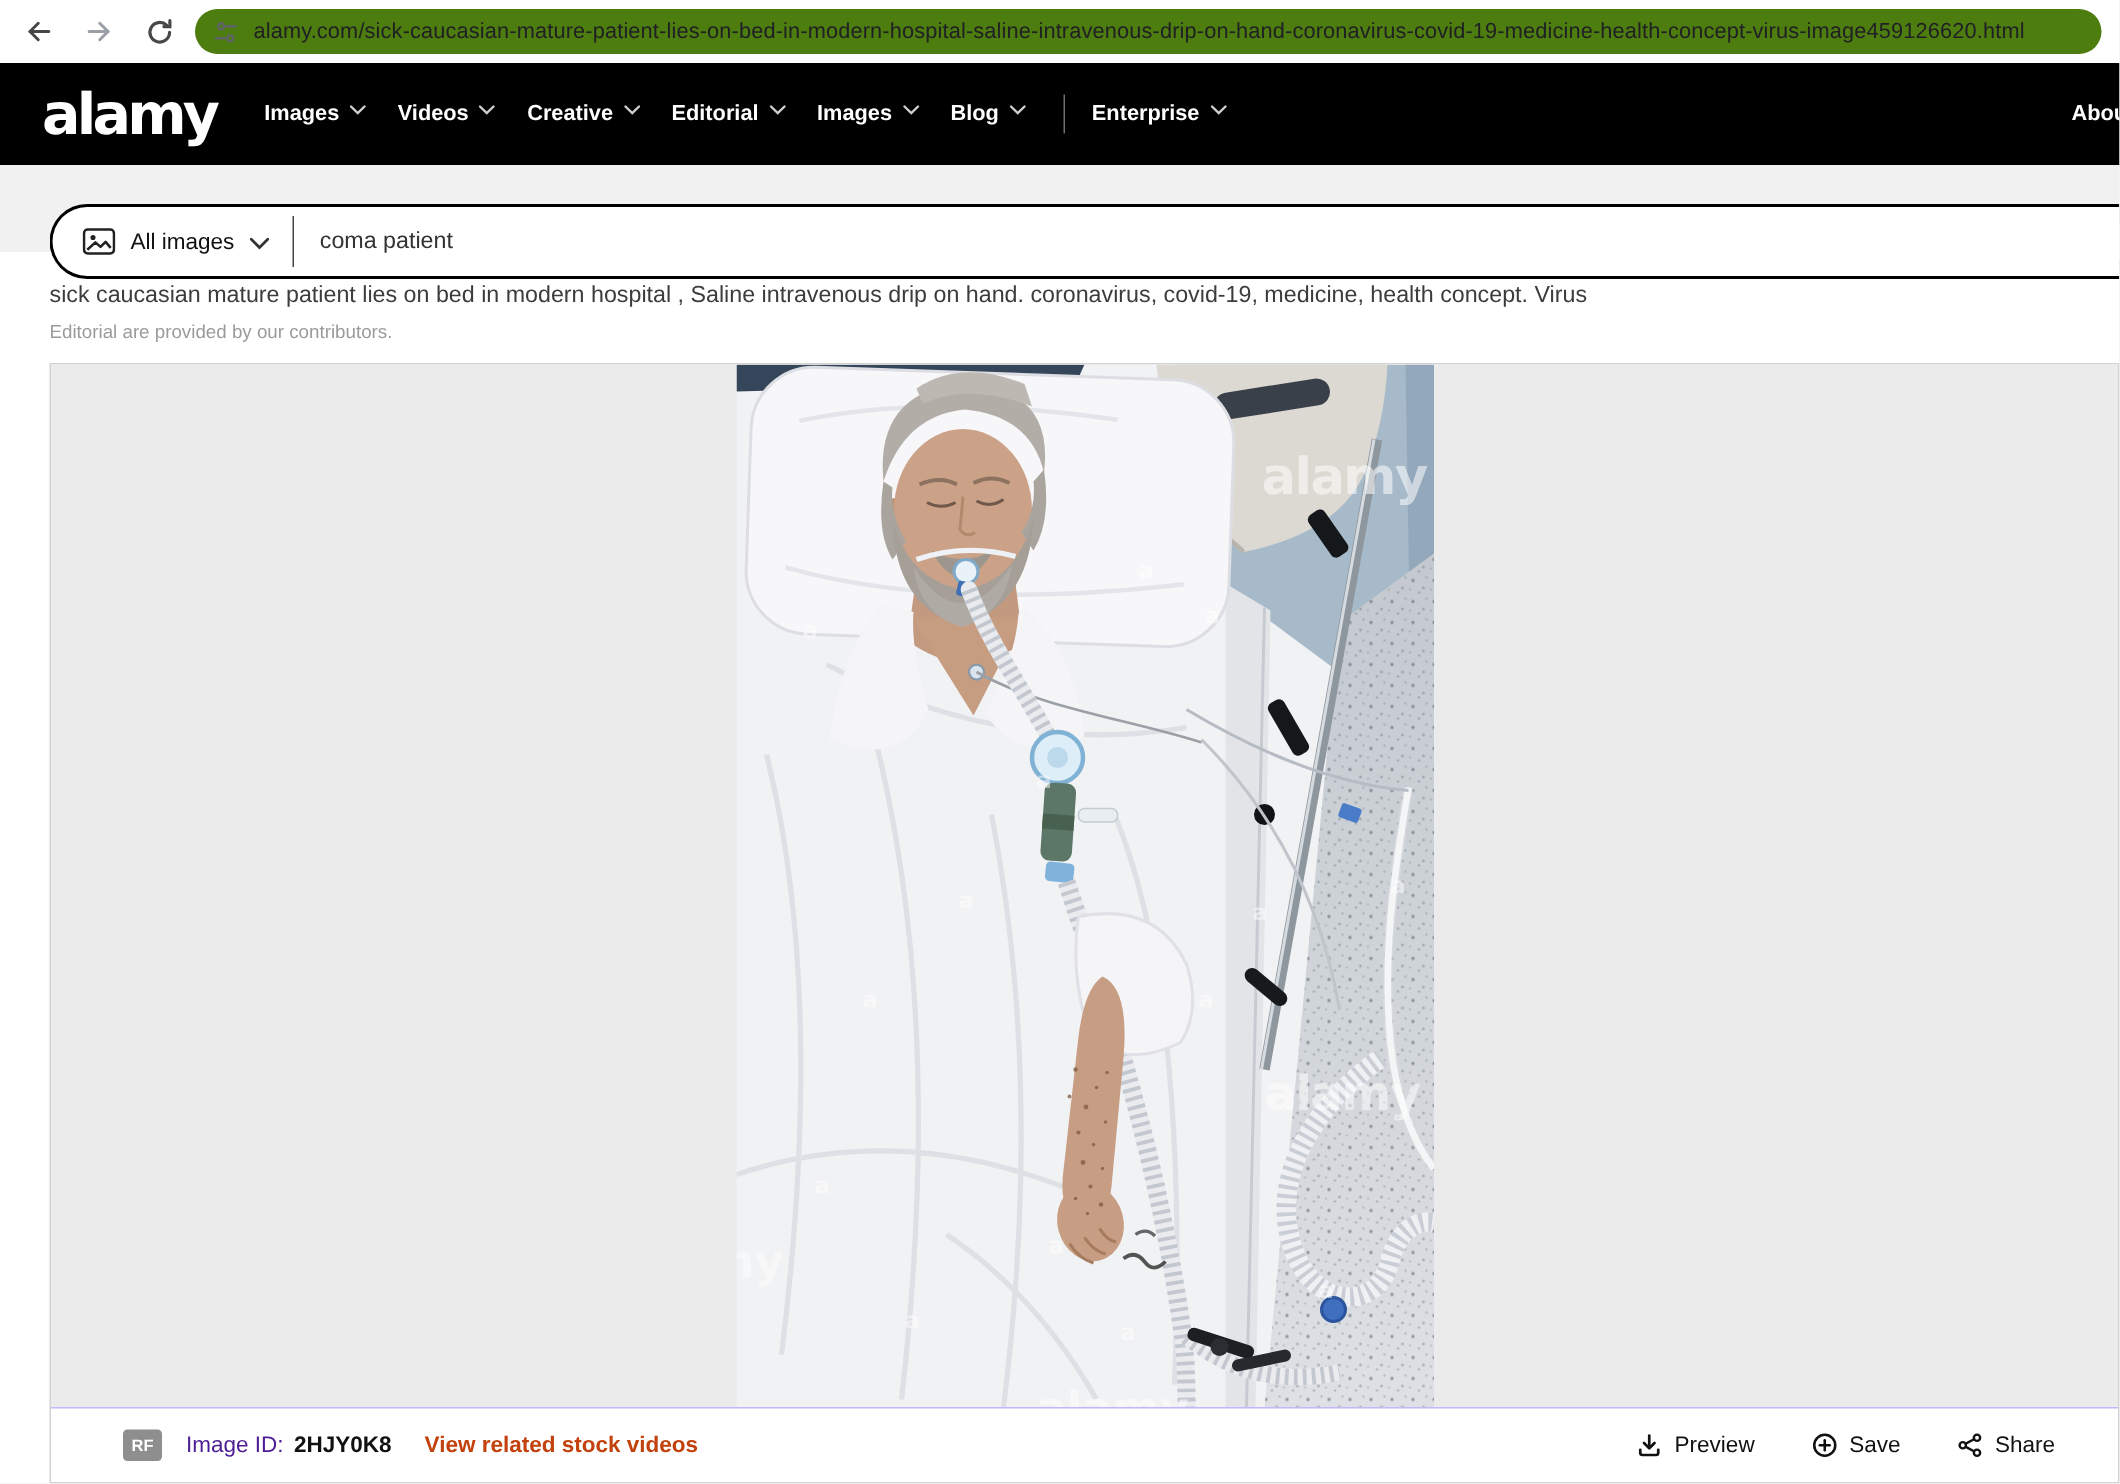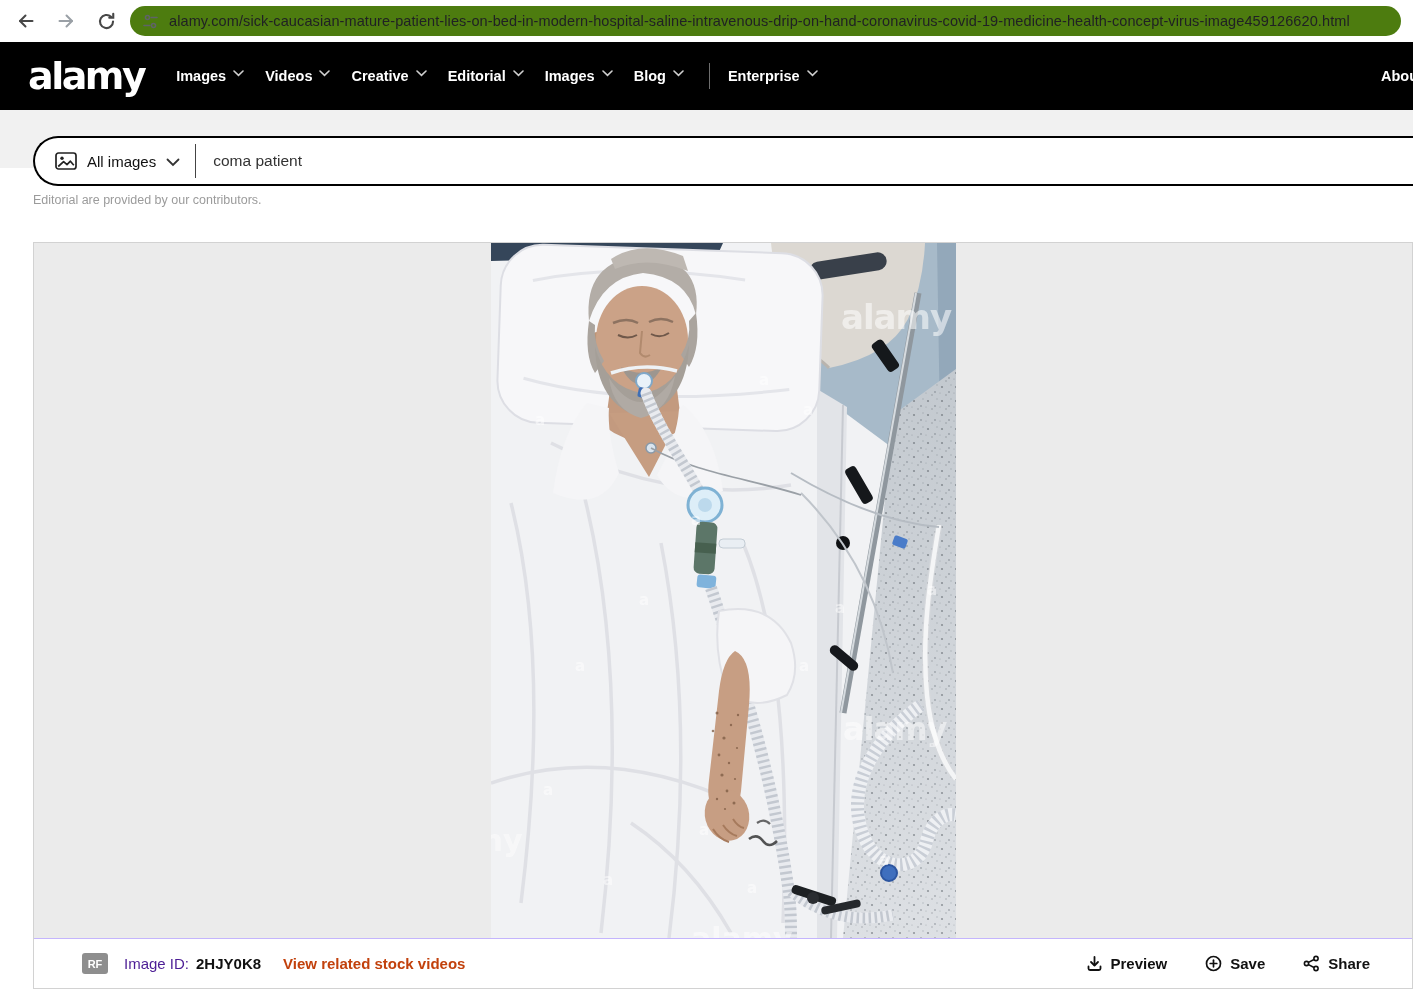--- a/index.html
+++ b/index.html
@@ -39,21 +39,21 @@
   .stage{height:695px;background:#ebebeb;display:flex;justify-content:center;overflow:hidden;}
   .photo{width:465px;height:695px;display:block;}
   .meta-bar{height:49px;background:#fff;border-top:1px solid #c4b5fd;display:flex;align-items:center;
     padding:0 42px 0 48px;}
   .rf-badge{width:26px;height:21px;background:#8e8e8e;color:#fff;font-size:11px;font-weight:700;
     display:flex;align-items:center;justify-content:center;border-radius:3px;margin-right:16px;flex:0 0 auto;}
   .image-id-label{font-size:15px;color:#4c1d95;margin-right:7px;}
   .image-id{font-size:15px;font-weight:700;color:#111;}
   .related-link{color:#c2410c;font-weight:700;font-size:15px;margin-left:22px;text-decoration:none;cursor:pointer;}
   .actions{margin-left:auto;display:flex;gap:38px;}
-  .action{display:flex;align-items:center;gap:8px;font-weight:700;font-size:15px;color:#111;cursor:pointer;}
+  .action{display:flex;align-items:center;gap:8px;font-weight:400;font-size:15px;color:#111;cursor:pointer;}
   .action svg{flex:0 0 auto;}
   
   .wm{font-family:"DejaVu Sans",sans-serif;font-weight:700;fill:#ffffff;}
 </style>
 </head>
 <body>
 
 <div class="browser-bar">
   <div class="chrome-btn">
     <svg width="20" height="20" viewBox="0 0 20 20" fill="none" stroke="#474747" stroke-width="2" stroke-linecap="round" stroke-linejoin="round">
@@ -164,20 +164,21 @@
             <path d="M1.5 1.5 L7 7 L12.5 1.5" fill="none" stroke="currentColor" stroke-width="1.8" stroke-linecap="round"></path>
           </svg>
       </span>
     </div>
     <div class="search-vline"></div>
     <input class="search-input" type="text" value="coma patient" style="">
   </div>
 </div>
 
 <div class="caption-wrap">
+  <h1 class="caption-title">sick caucasian mature patient lies on bed in modern hospital , Saline intravenous drip on hand. coronavirus, covid-19, medicine, health concept. Virus</h1>
   <div class="caption-note">Editorial are provided by our contributors.</div>
 </div>
 
 <section class="viewer-card">
   <div class="stage">
 
     <svg class="photo" viewBox="0 0 465 695" xmlns="http://www.w3.org/2000/svg">
       <defs>
         <pattern id="speck" width="14" height="14" patternUnits="userSpaceOnUse">
           <circle cx="3" cy="4" r="1.1" fill="#3c434b" opacity="0.55"></circle>

